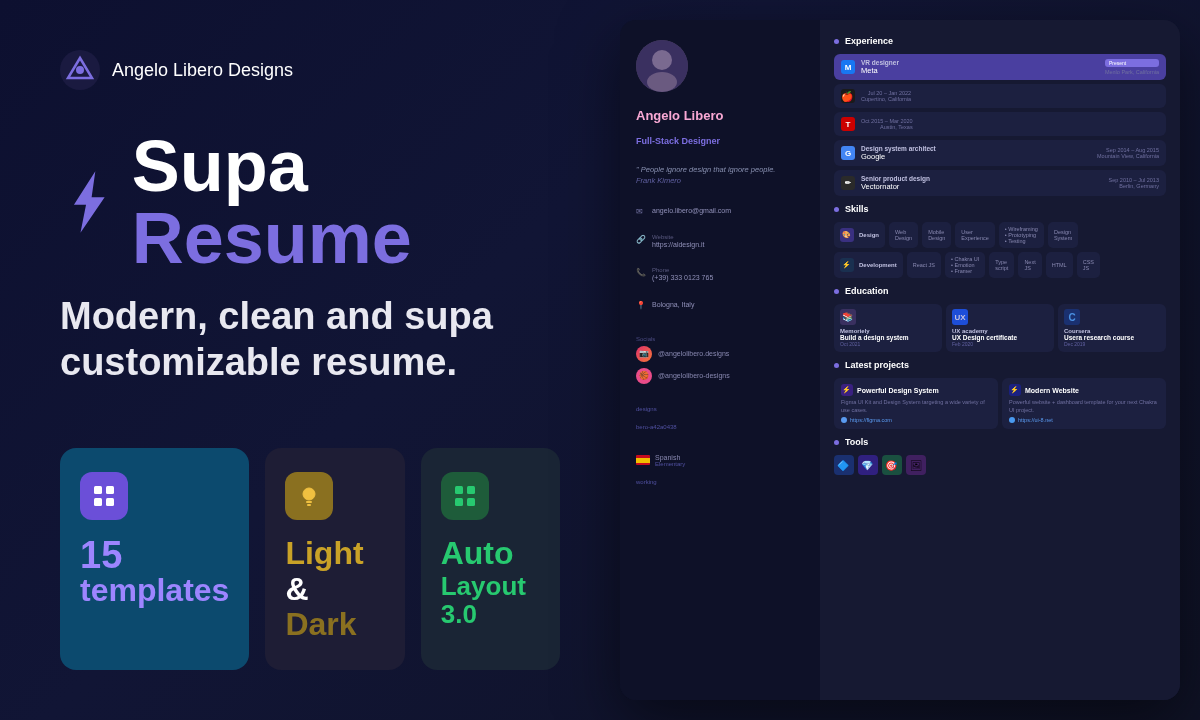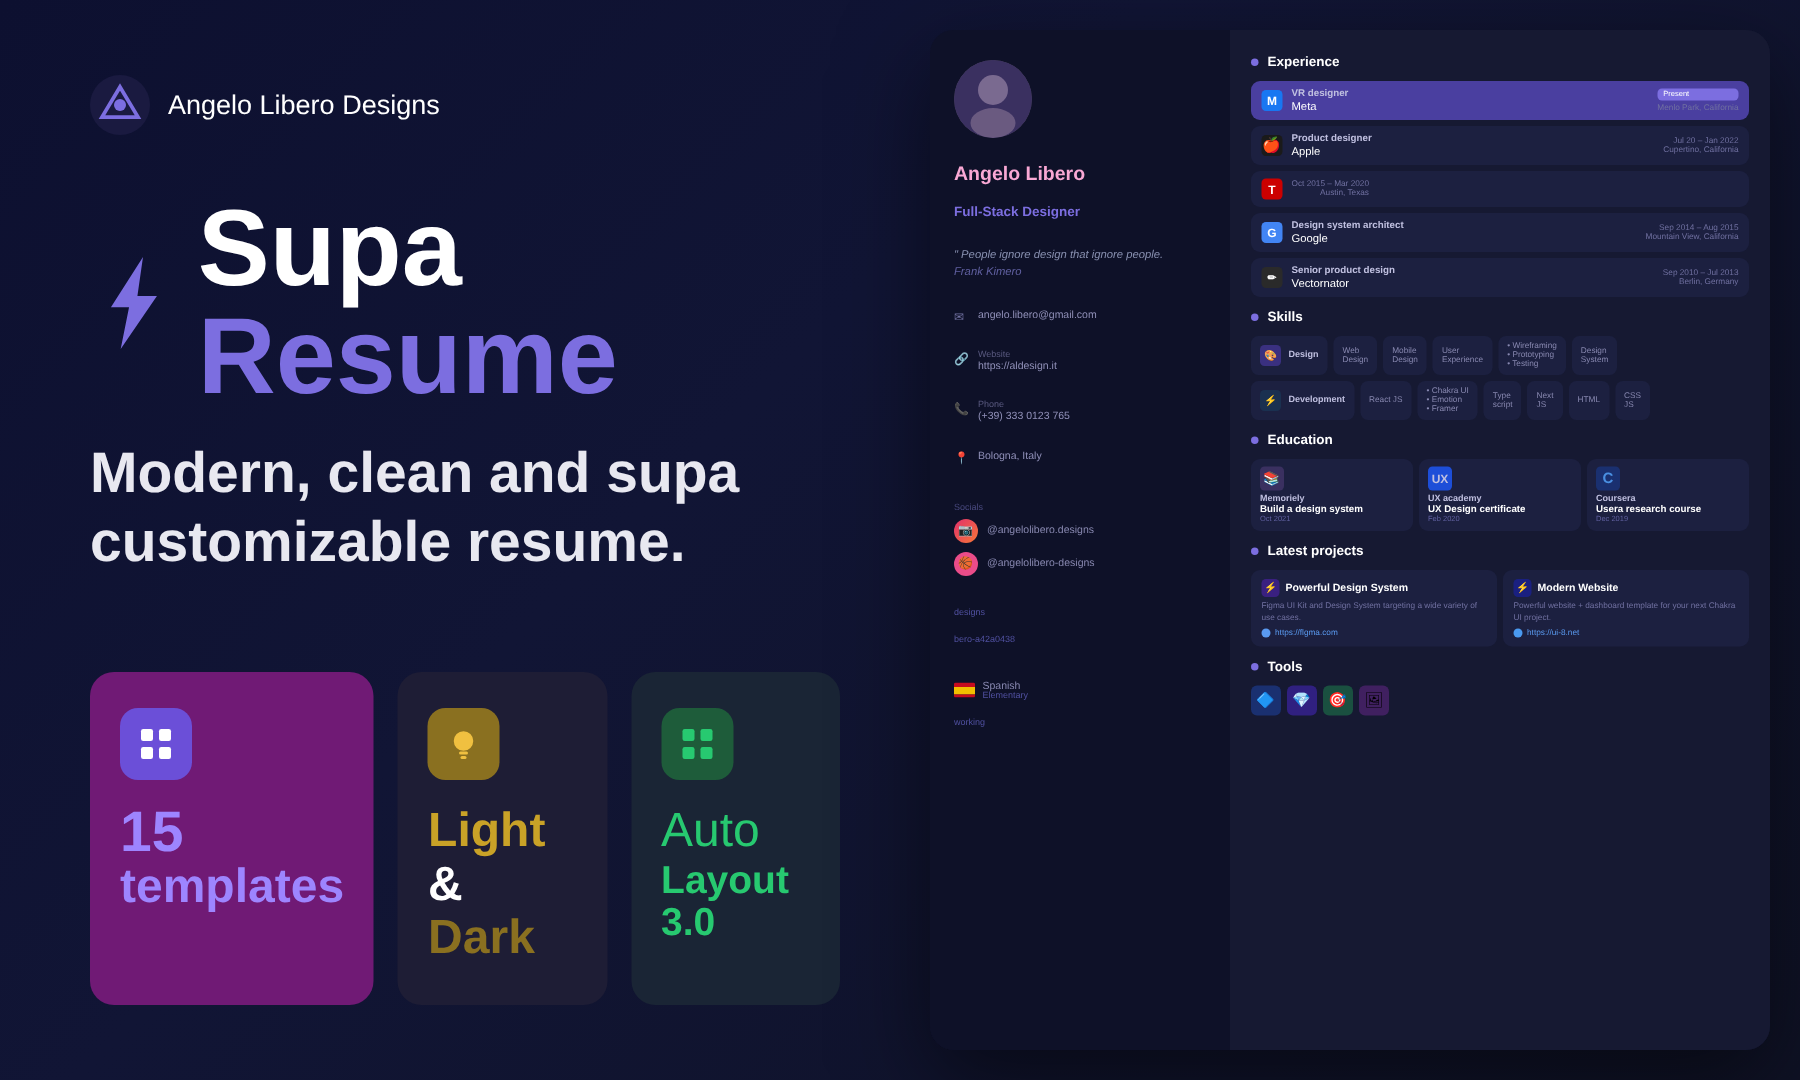--- a/index.html
+++ b/index.html
@@ -94,21 +94,21 @@
       border-radius: 16px;
       padding: 24px 20px 28px;
       display: flex;
       flex-direction: column;
       align-items: flex-start;
       gap: 16px;
       min-height: 200px;
     }
 
     .card-templates {
-      background: #701a75;
+      background: #0c4a6e;
     }
 
     .card-theme {
       background: #1e1d35;
     }
 
     .card-layout {
       background: #1a2535;
     }
 
@@ -505,21 +505,21 @@
     <div class="feature-card card-layout">
       <div class="card-icon-wrap icon-green">
         <svg width="26" height="26" viewBox="0 0 26 26">
           <rect x="3" y="3" width="8" height="8" rx="1.5" fill="#27c970"></rect>
           <rect x="15" y="3" width="8" height="8" rx="1.5" fill="#27c970"></rect>
           <rect x="3" y="15" width="8" height="8" rx="1.5" fill="#27c970"></rect>
           <rect x="15" y="15" width="8" height="8" rx="1.5" fill="#27c970"></rect>
         </svg>
       </div>
       <div>
-        <div style="font-size:32px;font-weight:400;color:#27c970;line-height:1.1;">Auto</div>
+        <div style="font-size:32px;font-weight:700;color:#27c970;line-height:1.1;">Auto</div>
         <div style="font-size:26px;font-weight:900;color:#27c970;line-height:1.1;">Layout 3.0</div>
       </div>
     </div>
   </div>
 </div>
 
 <div class="right-section">
 
   <div class="resume-left">
 
@@ -608,24 +608,20 @@
         <div class="exp-company">Meta</div>
       </div>
       <div>
         <div class="exp-badge">Present</div>
         <div class="exp-meta" style="text-align:right;margin-top:2px;">Menlo Park, California</div>
       </div>
     </div>
 
     <div class="exp-item">
       <div class="exp-logo apple" style="font-size:10px;">🍎</div>
-      <div class="exp-info">
-        <div class="exp-role">Product designer</div>
-        <div class="exp-company">Apple</div>
-      </div>
       <div style="text-align:right;">
         <div class="exp-meta">Jul 20 – Jan 2022</div>
         <div class="exp-meta">Cupertino, California</div>
       </div>
     </div>
 
     <div class="exp-item">
       <div class="exp-logo tesla" style="font-size:8px;">T</div>
       <div style="text-align:right;">
         <div class="exp-meta">Oct 2015 – Mar 2020</div>

